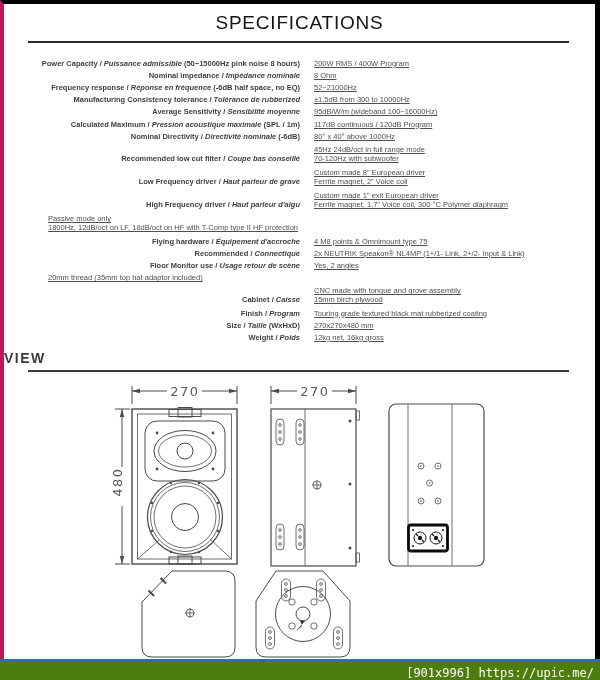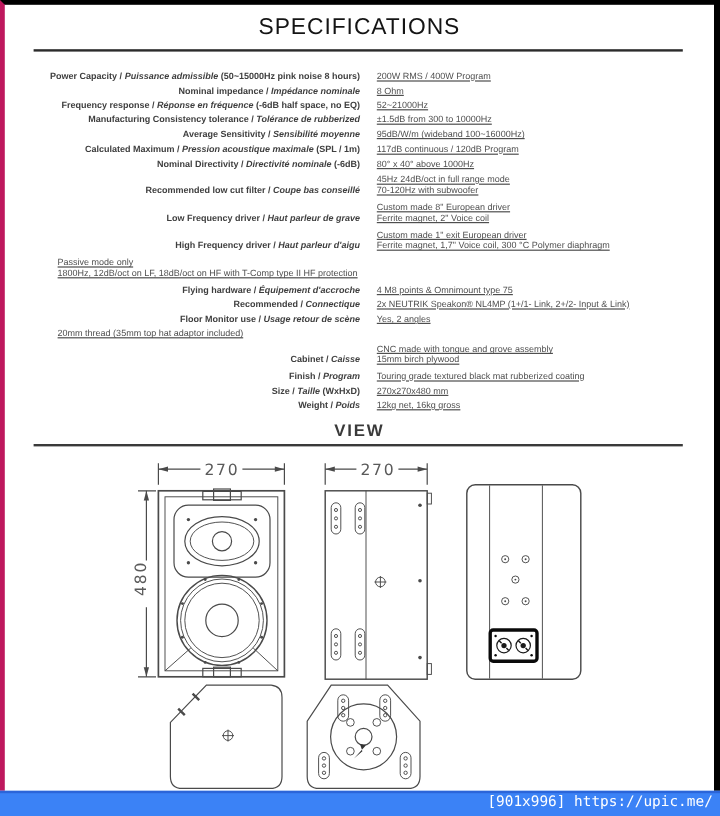--- a/index.html
+++ b/index.html
@@ -54,42 +54,41 @@
   .lab-fr{font-style:italic;}
   .spec-value{
     margin-left:14px;
     font-size:7.5px;
     line-height:9px;
     color:#4f4f4f;
     text-decoration:underline;
   }
   .view-title{
     margin-top:6px;
-    text-align:center;
     font-size:14px;
     letter-spacing:1.5px;
     color:#3a3a3a;
     font-weight:bold;
   }
   .view-rule{
     height:0;
     border-top:2px solid #3a3a3a;
     margin:4px 26px 0 24px;
   }
   .drawings{display:block;margin-top:2px;}
   .footer{
     position:absolute;
     left:0;bottom:0;
     width:600px;height:21px;
     box-sizing:border-box;
-    background:#3b82f6;
+    background:#4d7c0f;
     border-top:2px solid #2b65d9;
     display:flex;
     justify-content:flex-end;
-    align-items:flex-start;
+    align-items:flex-end;
   }
   .watermark{
     color:#fff;
     font-family:"DejaVu Sans Mono", monospace;
     font-size:12px;
     padding-right:6px;
   }
   svg text.dim{
     font-family:"DejaVu Sans", sans-serif;
     font-size:13px;

